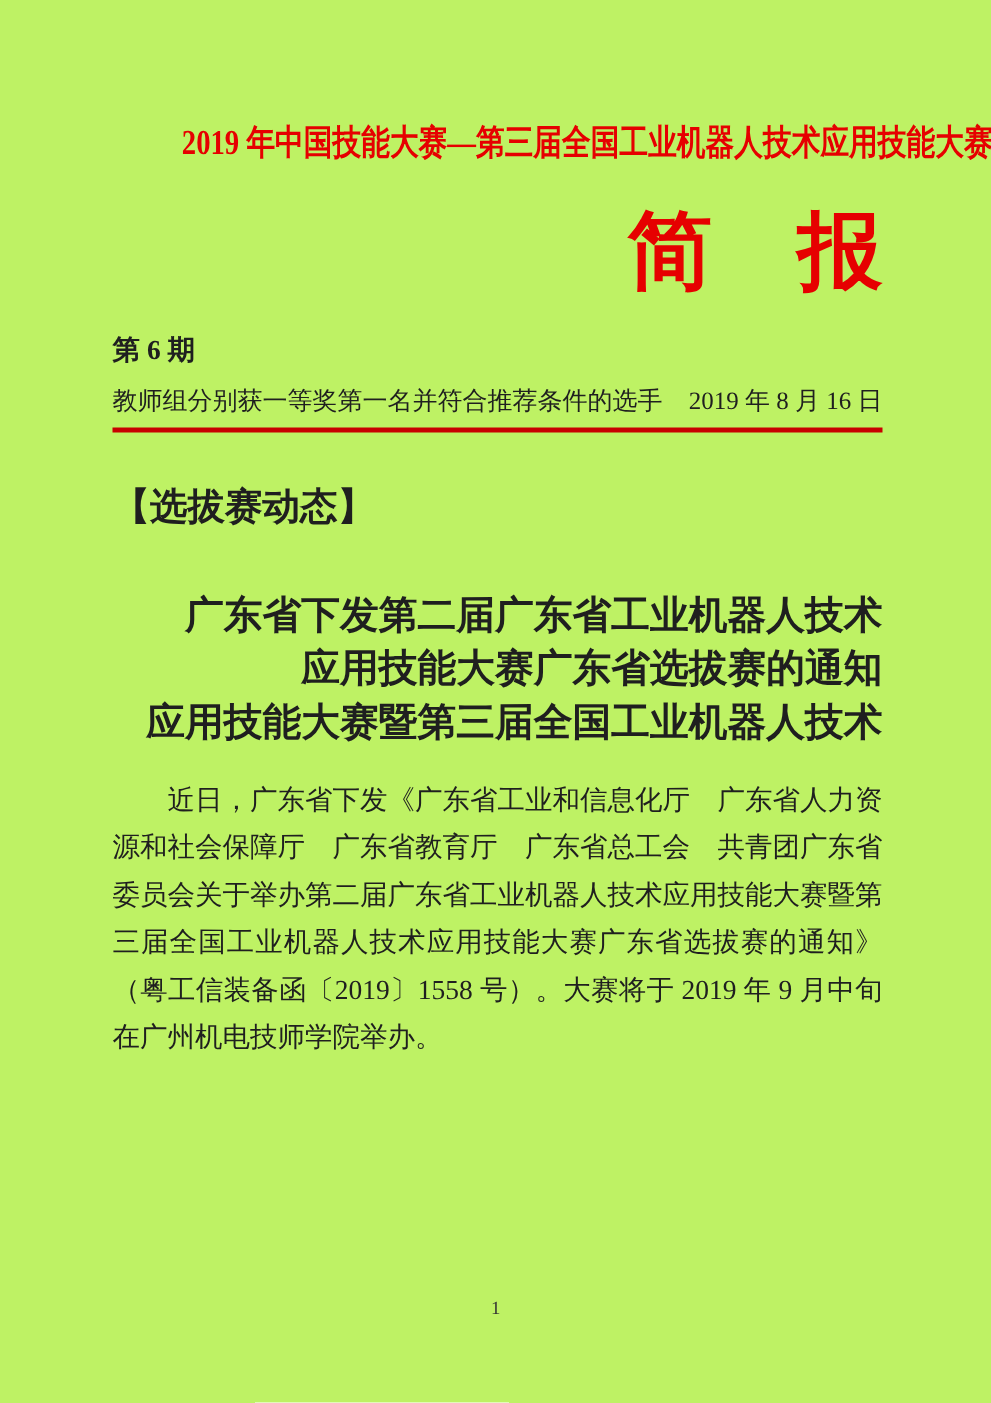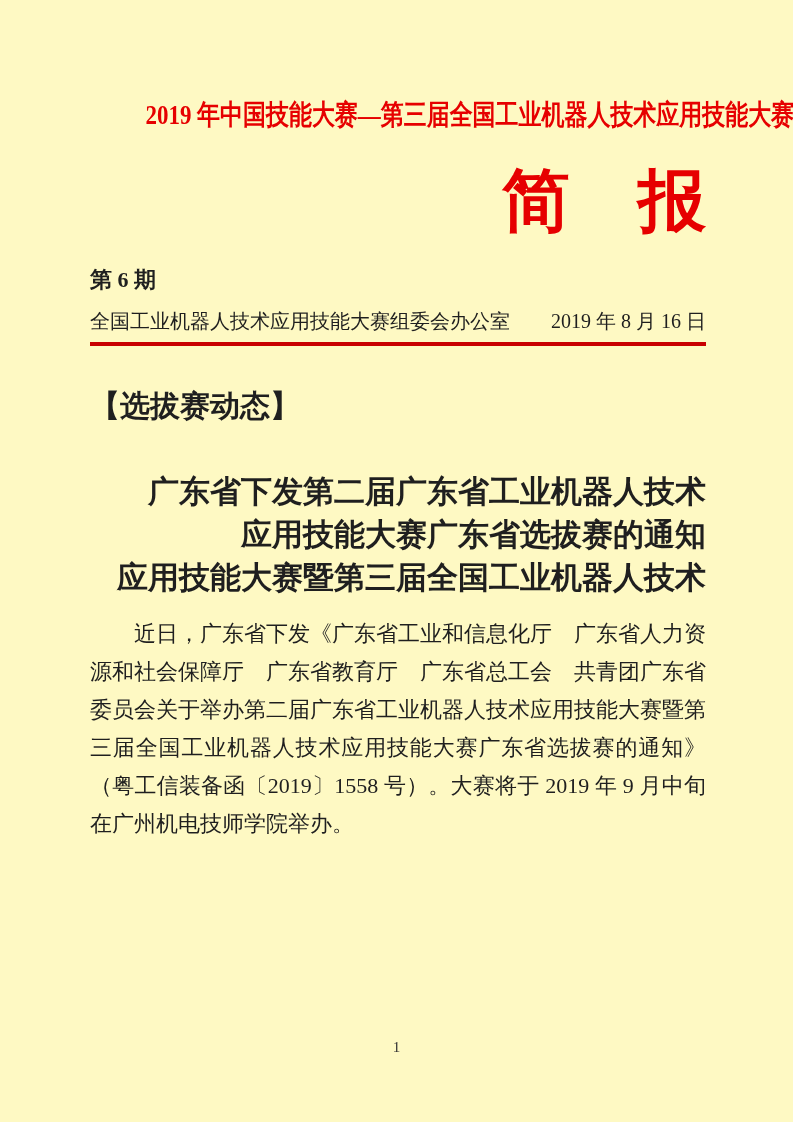--- a/index.html
+++ b/index.html
@@ -7,21 +7,21 @@
     --rule-red: #c80000;
     --text: #1f1f1f;
   }
   * { box-sizing: border-box; }
   html, body { margin: 0; padding: 0; background: #ffffff; }
   .page {
     position: relative;
     width: 793px;
     height: 1122px;
     margin: 0 auto;
-    background: #fef9c3;
+    background: #bef264;
     font-family: "Liberation Serif", "DejaVu Serif", serif;
     color: var(--text);
     overflow: hidden;
   }
   .content {
     padding: 0 87px 0 90px;
   }
   header { padding-top: 100px; }
   .doc-title {
     margin: 0;
@@ -77,21 +77,21 @@
   }
   .article-title .title-line { display: block; }
   .para {
     margin: 0;
     font-size: 22px;
     line-height: 38px;
     text-align: justify;
     text-justify: inter-ideograph;
     text-indent: 2em;
   }
-  .para.first { margin-top: 16px; }
+  .para.first { margin-top: 22px; }
   .page-number {
     position: absolute;
     top: 1038px;
     left: 0;
     width: 100%;
     text-align: center;
     font-size: 15px;
     line-height: 18px;
     color: #333;
   }
@@ -99,21 +99,21 @@
 </head>
 <body>
 
 <div class="page">
   <div class="content">
     <header>
       <h1 class="doc-title">2019 年中国技能大赛—第三届全国工业机器人技术应用技能大赛</h1>
       <div class="bulletin-name">简　报</div>
       <div class="issue-number">第 6 期</div>
       <div class="byline">
-        <span class="office">全国工业机器人技术应用技能大赛组委会办公室</span>
+        <span class="office">教师组分别获一等奖第一名并符合推荐条件的选手</span>
         <span class="date">2019 年 8 月 16 日</span>
       </div>
       <div class="red-rule"></div>
     </header>
 
     <main>
       <div class="section-label">【选拔赛动态】</div>
 
       <h2 class="article-title">
         <span class="title-line">广东省下发第二届广东省工业机器人技术</span>

